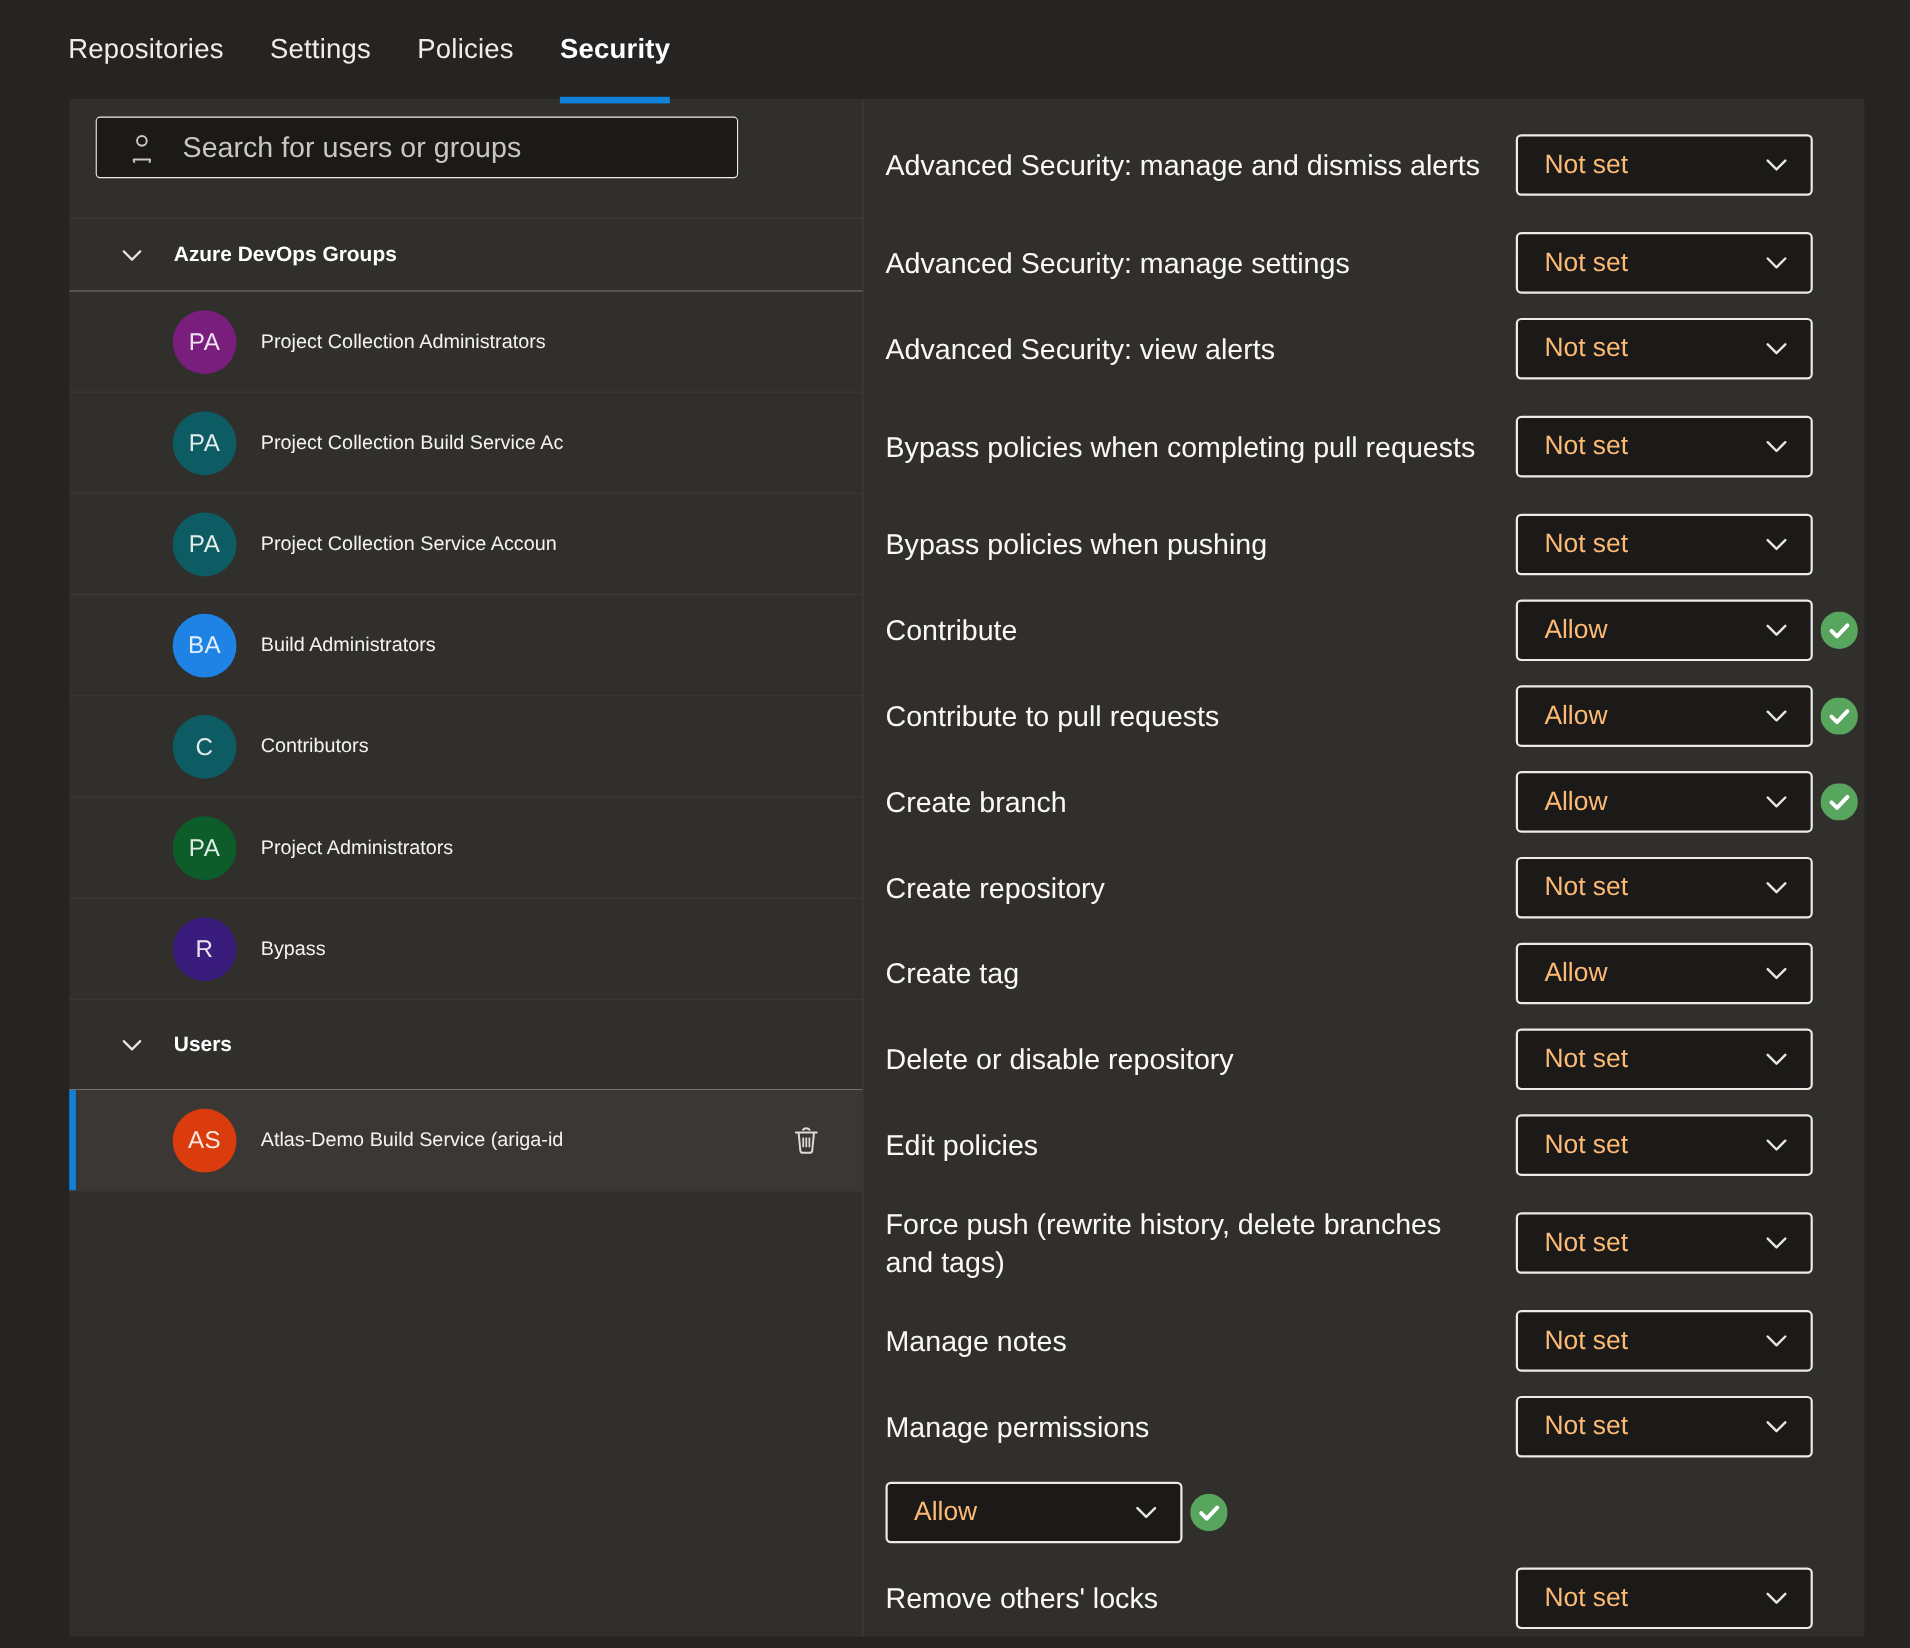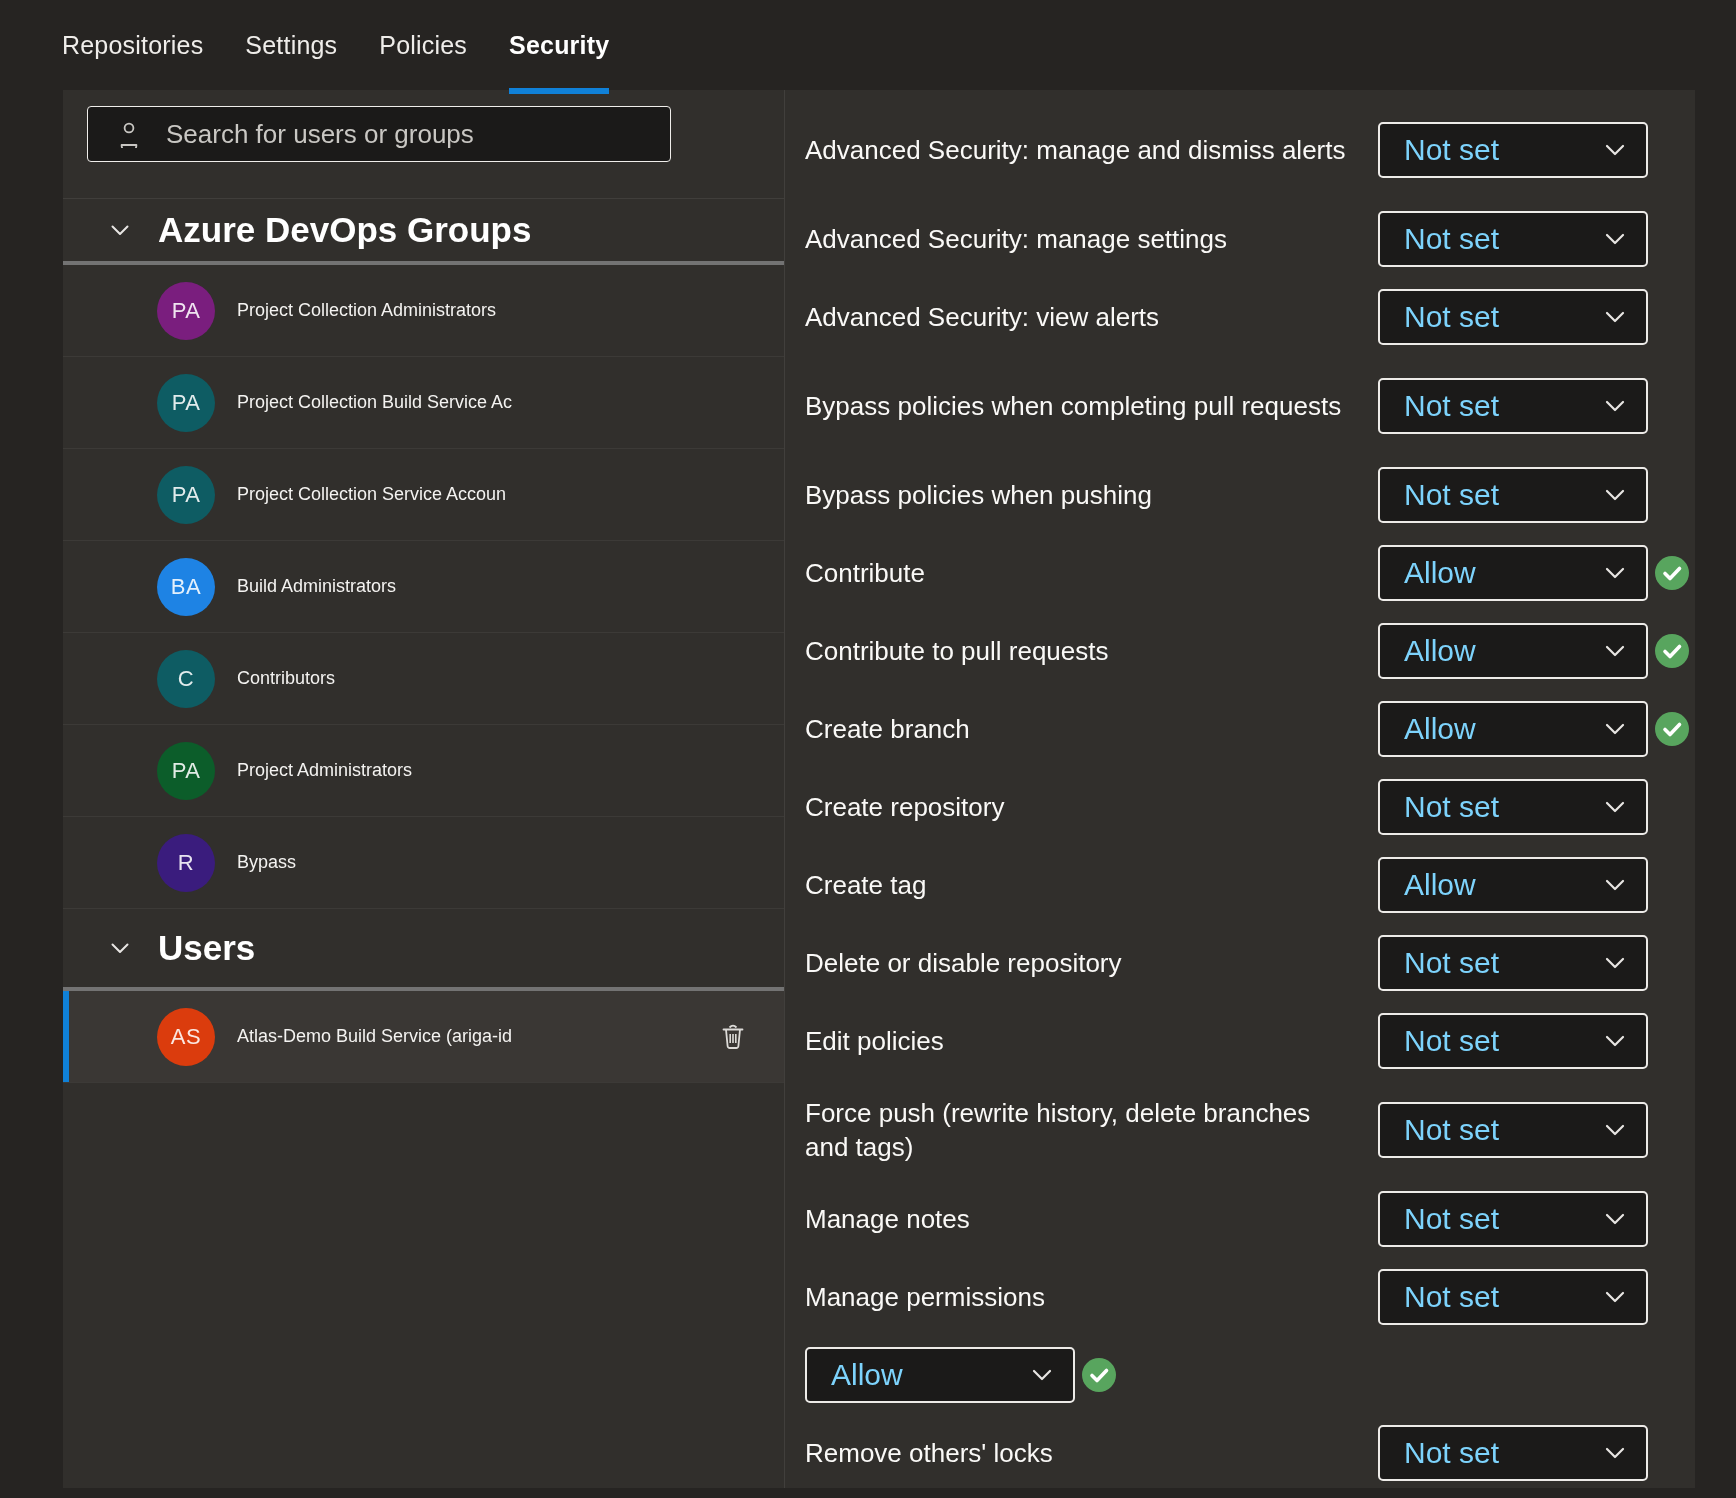--- a/index.html
+++ b/index.html
@@ -80,22 +80,22 @@
   }
   .searchbox input::placeholder { color:#C9C7C3; opacity:1; }
 
   .id-list { position:absolute; left:0; right:0; top:108px; }
   .section-header {
     height:67px;
     display:flex;
     align-items:center;
     padding-left:46px;
     border-top:1px solid #403E3B;
-    border-bottom:4px solid #737373;
-    font-size:35px;
+    border-bottom:1px solid #737373;
+    font-size:19px;
     font-weight:700;
     color:#FFFFFF;
     cursor:pointer;
   }
   .section-header.users-header { height:82px; border-top:none; }
   .section-header .chev { margin-right:27px; display:flex; align-items:center; }
   .id-row {
     height:92px;
     display:flex;
     align-items:center;
@@ -165,22 +165,22 @@
     background:#1B1A19;
     border:2px solid #EDEBE8;
     border-radius:5px;
     display:flex;
     align-items:center;
     padding:0 18px 0 24px;
     cursor:pointer;
   }
   .dropdown .dd-value {
     flex:1;
-    font-size:30px;
-    color:#7dd3fc;
+    font-size:24px;
+    color:#fdba74;
   }
   .badge-slot {
     width:47px;
     flex:none;
     display:flex;
     align-items:center;
     justify-content:center;
   }
 </style>
 </head>

